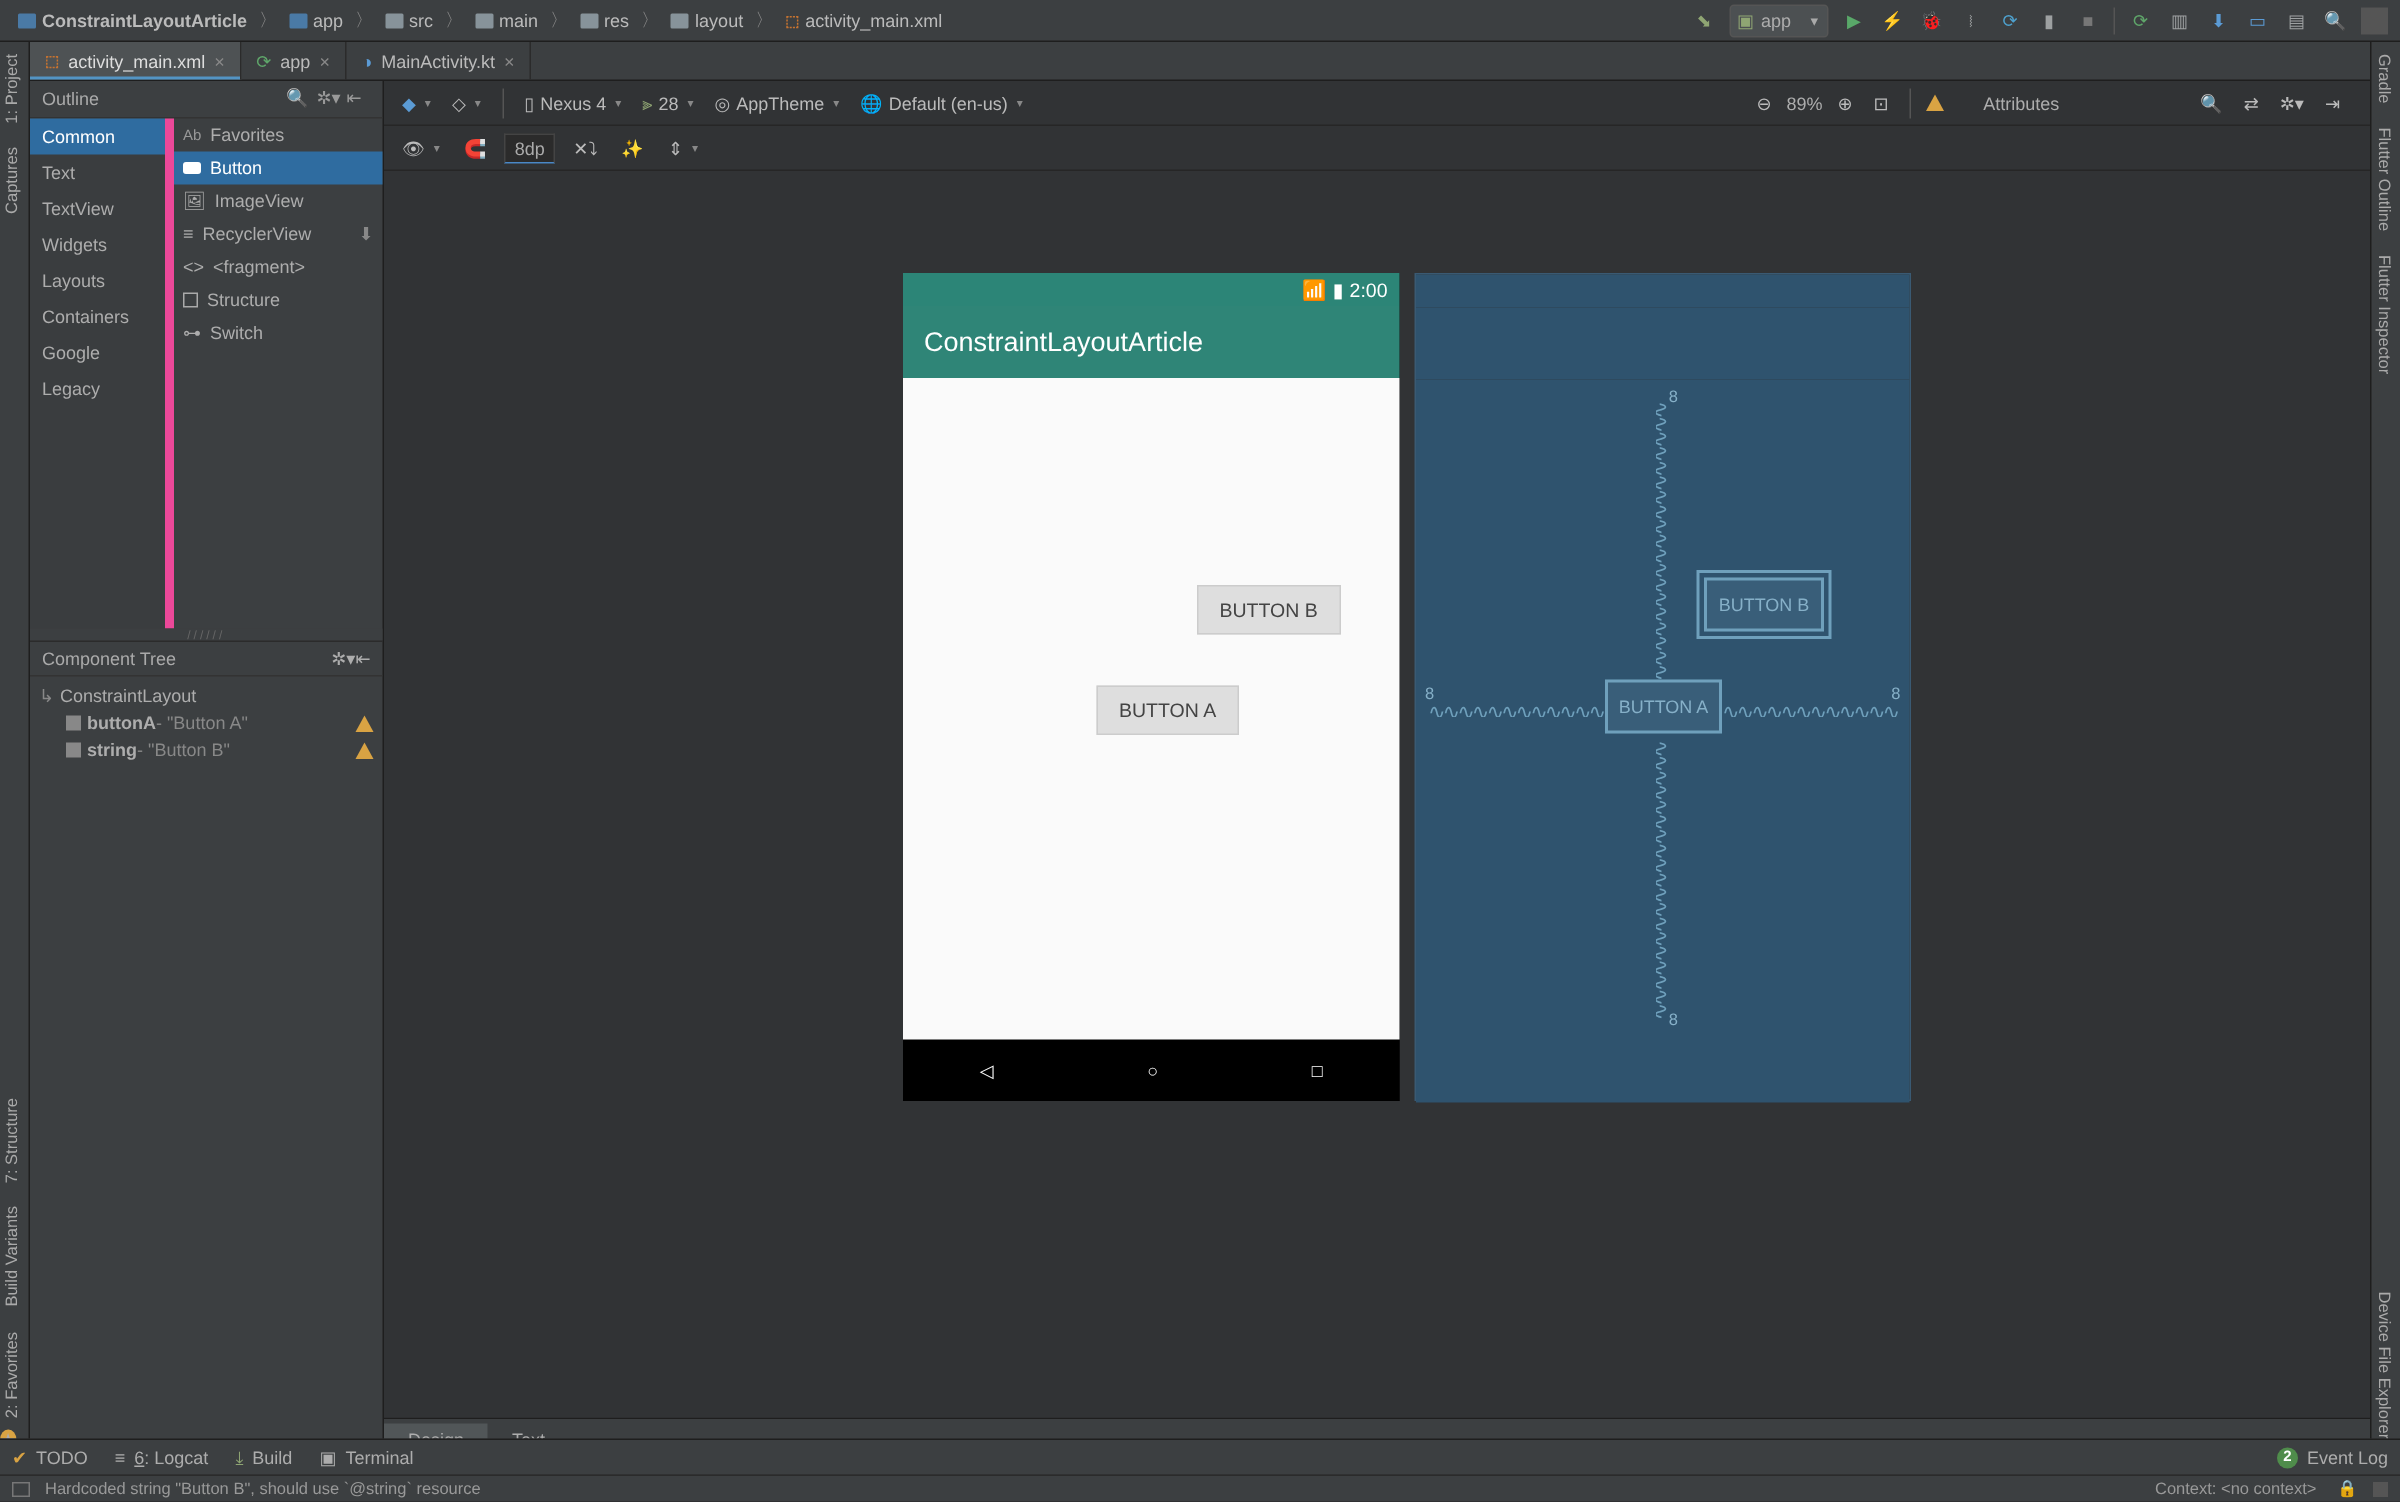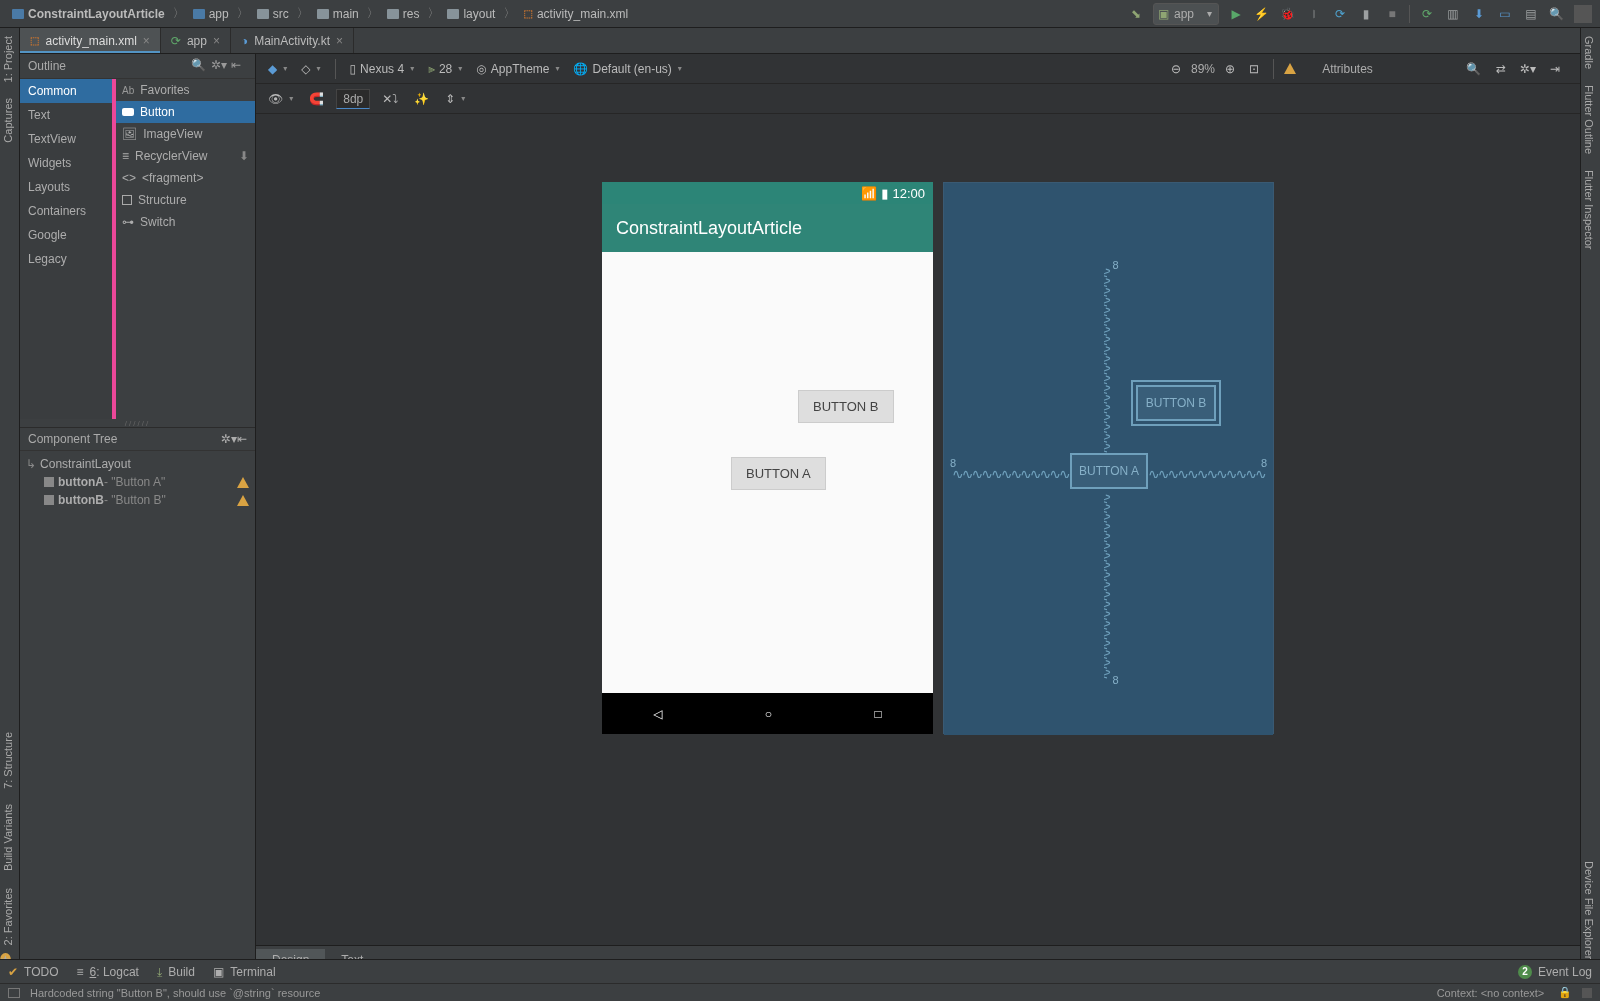--- a/index.html
+++ b/index.html
@@ -33,21 +33,21 @@
 
 
 .main { position: absolute; top: 54px; left: 20px; right: 20px; bottom: 28px; display: flex; background: #313335; }
 
 
 .palette-col { width: 236px; display: flex; flex-direction: column; background: #3c3f41; border-right: 1px solid #1e1e1e; }
 .palette-hdr { display: flex; align-items: center; padding: 4px 8px; border-bottom: 1px solid #333; }
 .palette-hdr .title { flex: 1; color: #aaa; }
 .palette-hdr .hic { width: 16px; height: 16px; color: #999; margin-left: 4px; cursor: pointer; }
 .palette-body { display: flex; height: 340px; }
-.pal-cats { width: 96px; background: #3a3d3f; border-right: 4px solid #ec4899; }
+.pal-cats { width: 96px; background: #3a3d3f; border-right: 6px solid #ec4899; }
 .pal-cat { padding: 5px 8px; color: #adadad; cursor: pointer; }
 .pal-cat.active { background: #2f6ca0; color: #fff; }
 .pal-items { flex: 1; }
 .pal-item { display: flex; align-items: center; gap: 6px; padding: 4px 6px; color: #adadad; cursor: pointer; }
 .pal-item.active { background: #2f6ca0; color: #fff; text-align: right; }
 .dlicn { color: #888; margin-left: auto; }
 
 .resizer { height: 8px; background: #3c3f41; display: flex; align-items: center; justify-content: center; color: #666; font-size: 8px; letter-spacing: 2px; }
 
 .tree-hdr { display: flex; align-items: center; padding: 4px 8px; border-top: 1px solid #2b2b2b; border-bottom: 1px solid #333; }
@@ -289,21 +289,21 @@
         <span style="color:#888">↳</span>
           <span>ConstraintLayout</span>
       </div>
       <div class="tree-row" style="padding-left:24px">
         <span class="sq"></span>
         <span><b>buttonA</b><span class="tree-sub">- "Button A"</span></span>
         <span class="warn-tri" style="margin-left:auto"></span>
       </div>
       <div class="tree-row" style="padding-left:24px">
         <span class="sq"></span>
-        <span><b>buttonB</b><span class="tree-sub">- "Button B"</span></span>
+        <span><b>string</b><span class="tree-sub">- "Button B"</span></span>
         <span class="warn-tri" style="margin-left:auto"></span>
       </div>
     </div>
   </div>
 
   <div class="editor">
     <div class="editor-top">
       <span class="et-btn" style="color:#5b9bd5">◆<span class="dd">▾</span></span>
       <span class="et-btn">◇<span class="dd">▾</span></span>
       <span class="et-sep"></span>
@@ -342,21 +342,21 @@
       <span class="et-btn">✨</span>
       <span class="et-btn">⇕<span class="dd">▾</span></span>
     </div>
 
     <div class="canvas">
 
       <div class="device-frame">
         <div class="device-status">
           <span>📶</span>
           <span>▮</span>
-          <span>12:00</span>
+          <span>2:00</span>
         </div>
         <div class="device-appbar">
           <span>ConstraintLayoutArticle</span>
         </div>
         <div class="device-content">
           <div class="mat-btn" style="left:196px;top:138px">BUTTON B</div>
           <div class="mat-btn" style="left:129px;top:205px">BUTTON A</div>
         </div>
         <div class="device-nav">
           <span class="navic">◁</span>

